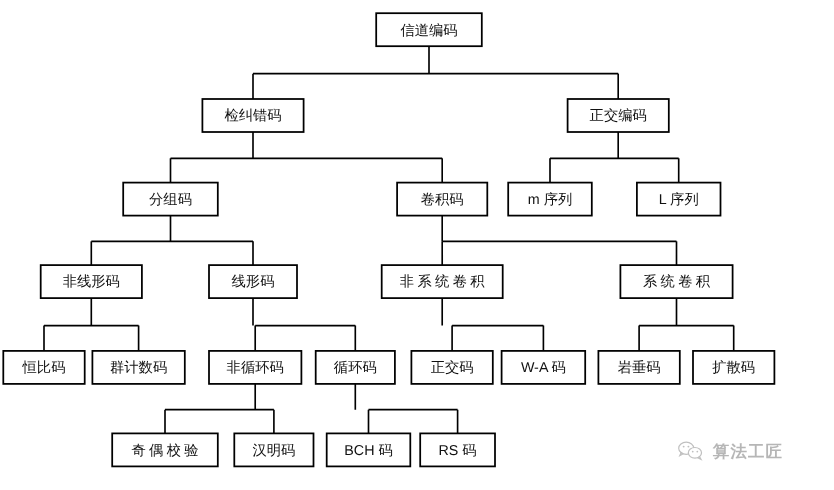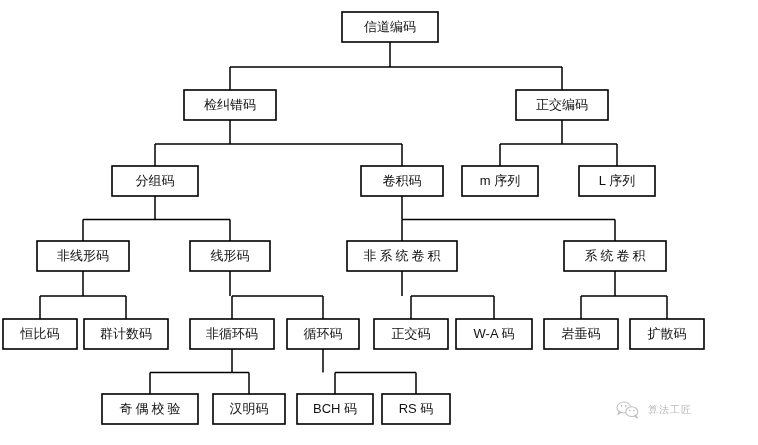--- a/index.html
+++ b/index.html
@@ -24,24 +24,25 @@
   .watermark{
     position:absolute;
     display:flex;
     align-items:center;
     gap:7px;
     opacity:.62;
   }
   .wm-logo{width:26px;height:20px;position:relative;flex:0 0 auto;}
   .wm-text{
     font-family:"DejaVu Sans","Liberation Sans",sans-serif;
-    font-size:10px;
+    font-size:15px;
     color:#8b8b8b;
     letter-spacing:1px;
     white-space:nowrap;
+    font-weight:bold;
   }
 </style>
 </head>
 <body style="background: rgb(255, 255, 255);">
 
 <svg id="diagram" viewBox="0 0 758 445" xmlns="http://www.w3.org/2000/svg">
   <g id="edge-layer">
       <path d="M 390 42 L 390 66.96000000000001" class="link"></path>
       <path d="M 230 66.96000000000001 L 562 66.96000000000001" class="link"></path>
       <path d="M 230 66.96000000000001 L 230 90" class="link"></path>

